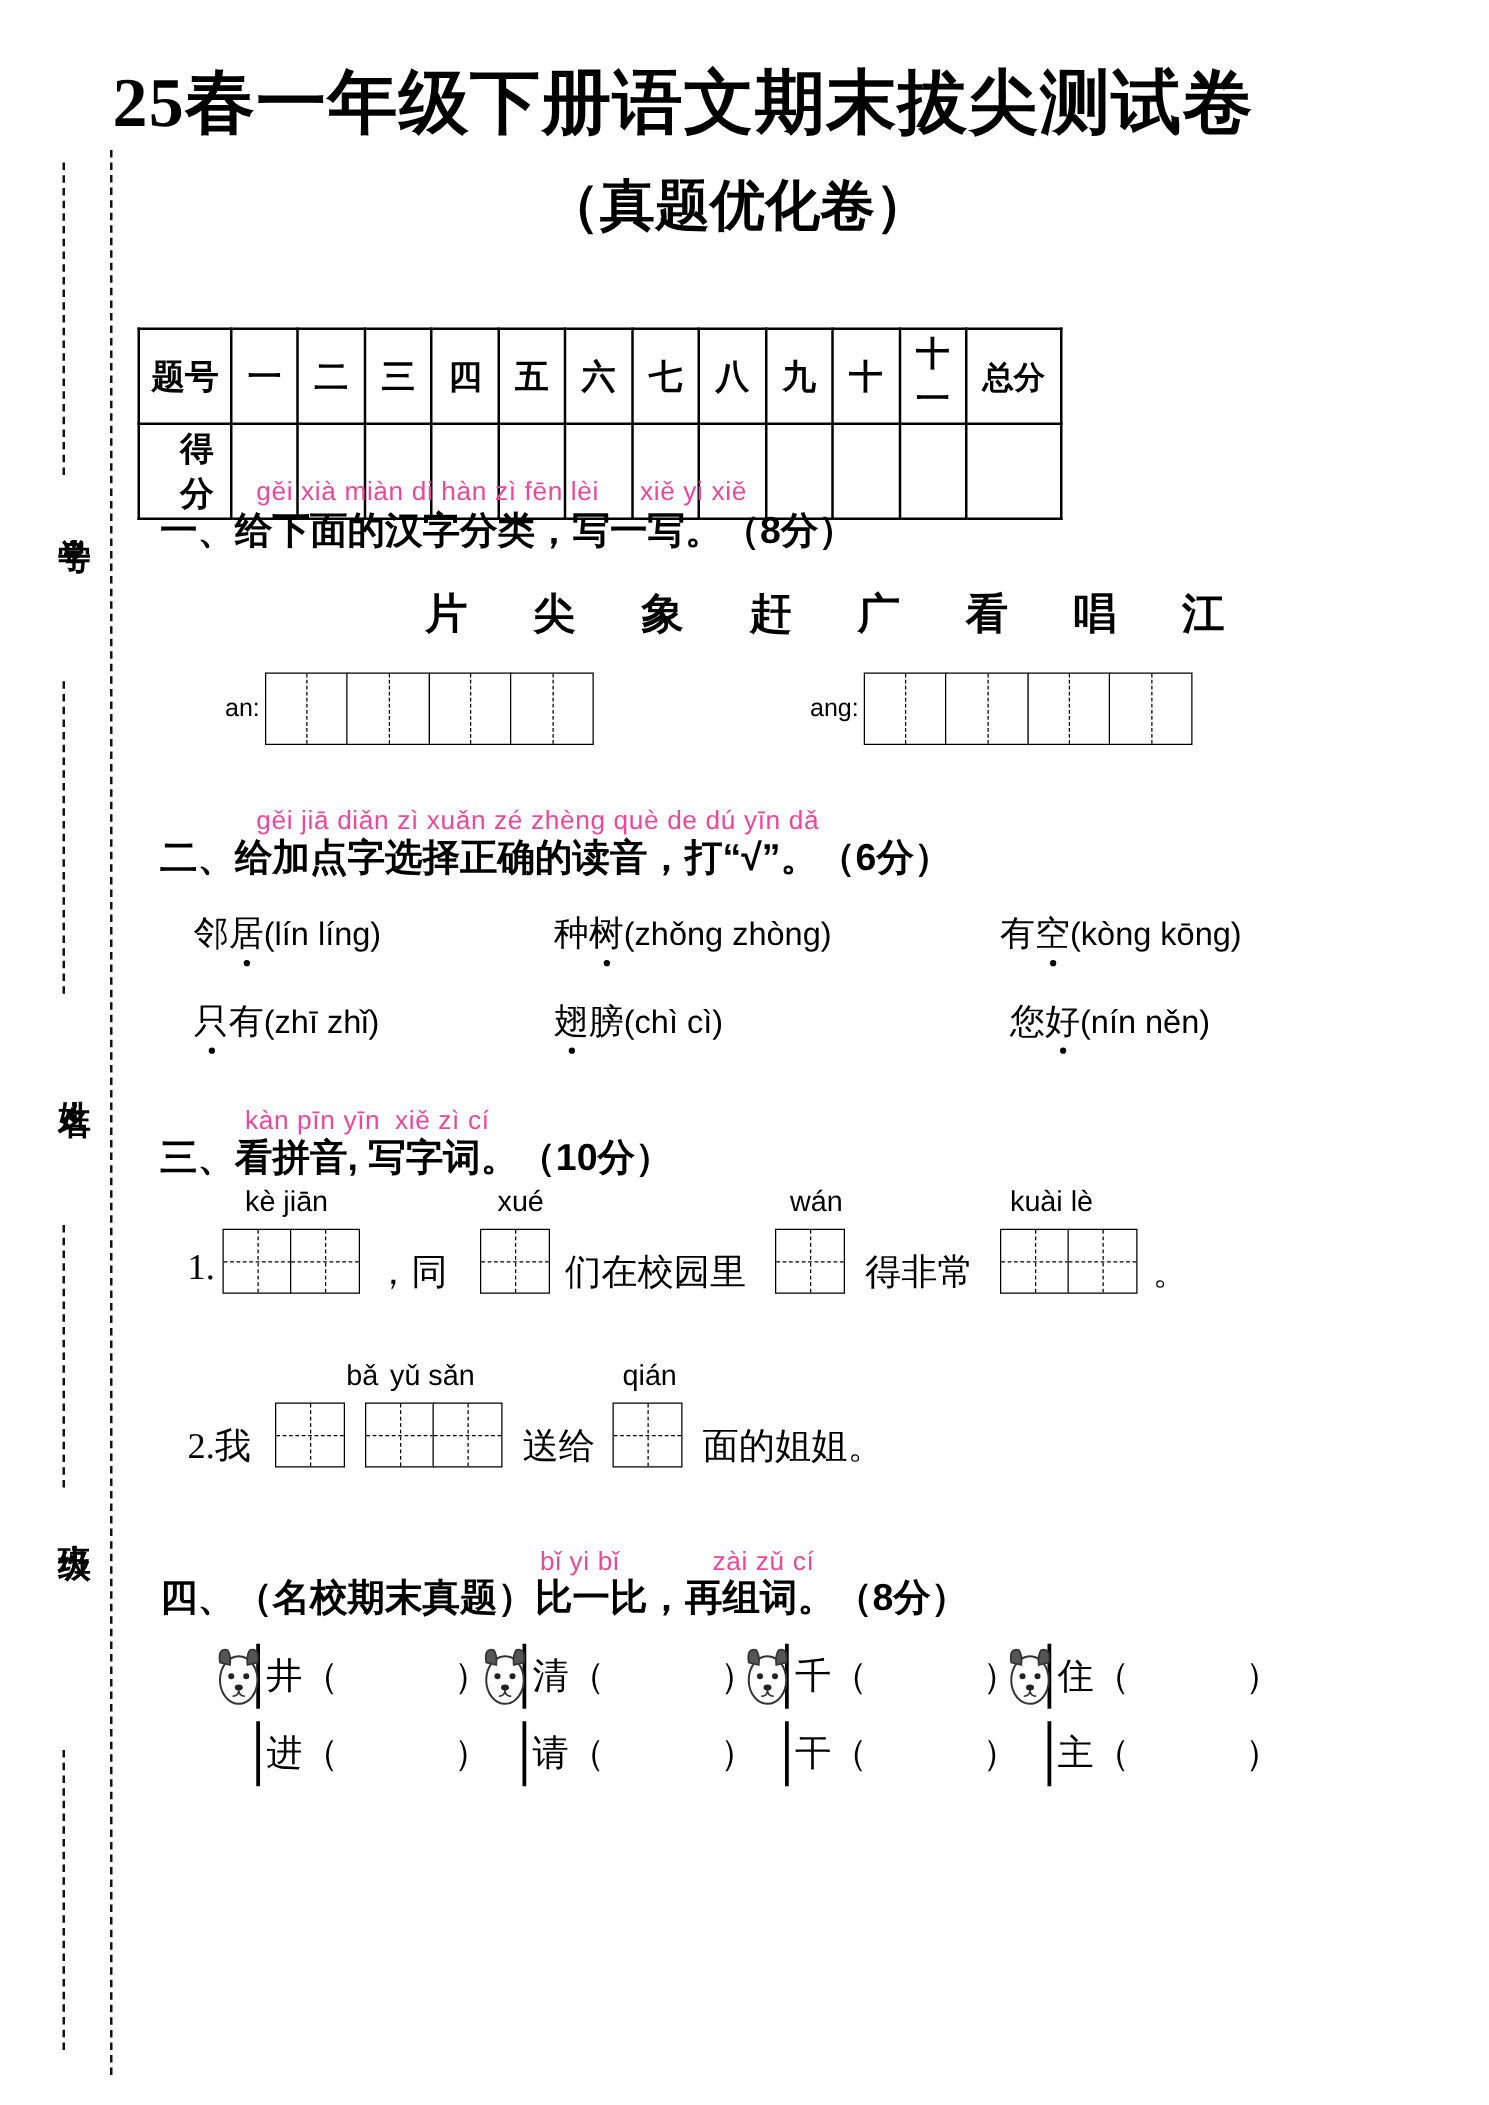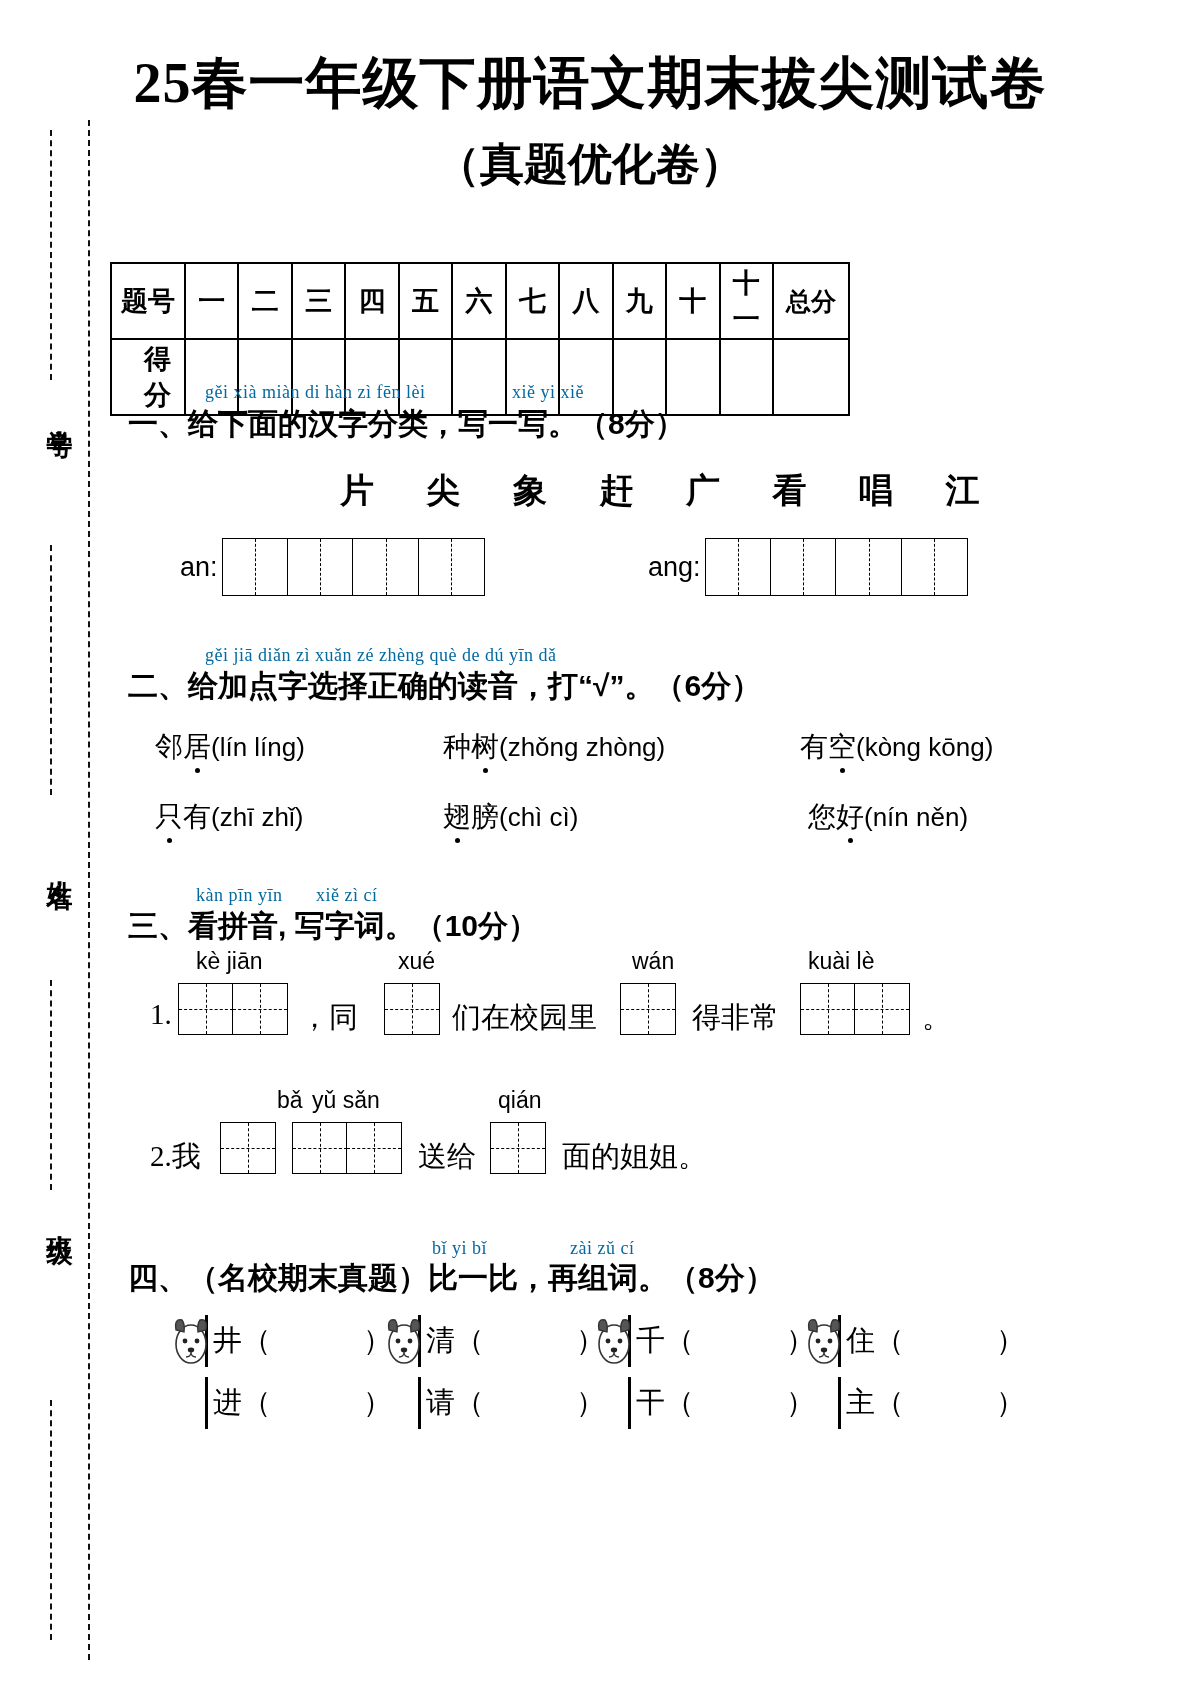--- a/index.html
+++ b/index.html
@@ -23,21 +23,21 @@
   }
   #vl-xuehao{top:410px;}
   #vl-xingming{top:860px;}
   #vl-banji{top:1215px;}
   .vdash{
     position:absolute;left:50px;width:0;border-left:2px dashed #111;
   }
 
   
   .title{
-    position:absolute;left:90px;top:52px;width:1000px;text-align:center;
+    position:absolute;left:90px;top:52px;width:1000px;
     font-family:"Liberation Serif",serif;font-weight:bold;
     font-size:56px;line-height:62px;letter-spacing:1px;white-space:nowrap;
   }
   .subtitle{
     position:absolute;left:90px;top:135px;width:1000px;text-align:center;
     font-family:"Liberation Serif",serif;font-weight:bold;font-size:44px;
   }
   .meta{
     position:absolute;right:155px;top:225px;
     font-family:"Liberation Serif",serif;font-size:29px;white-space:nowrap;
@@ -58,22 +58,22 @@
   .scoretable tr.blank td{height:42px;padding-left:20px;}
 
   
   .q{position:absolute;left:128px;}
   .qhead{
     font-family:"Liberation Sans",sans-serif;font-weight:bold;
     font-size:30px;white-space:nowrap;
   }
   .qpy{
     position:absolute;
-    font-family:Liberation Serif, serif;font-size:18px;
-    letter-spacing:0.5px;white-space:nowrap;color:#0369a1;
+    font-family:Liberation Sans, sans-serif;font-size:21px;
+    letter-spacing:0.5px;white-space:nowrap;color:#ec4899;
   }
 
   
   .charrow{
     position:absolute;left:340px;top:468px;
     font-family:"Liberation Serif",serif;font-weight:bold;font-size:34px;
     letter-spacing:22px;white-space:nowrap;
   }
 
   
@@ -87,21 +87,21 @@
     content:"";position:absolute;left:50%;top:0;bottom:0;width:0;
     border-left:1.6px dashed #000;
   }
   .cell.h::after{
     content:"";position:absolute;top:50%;left:0;right:0;height:0;
     border-top:1.6px dashed #000;
   }
   .cell.sm{width:56px;height:52px;}
 
   .gridlabel{
-    font-family:"Liberation Sans",sans-serif;font-size:27px;
+    font-family:"Liberation Sans",sans-serif;font-size:20px;
     vertical-align:middle;margin-right:4px;
   }
   .gblock{position:absolute;display:flex;align-items:center;}
 
   
   .choice{
     position:absolute;font-family:"Liberation Serif",serif;font-size:28px;
     white-space:nowrap;
   }
   .choice .dotchar{position:relative;display:inline-block;}

